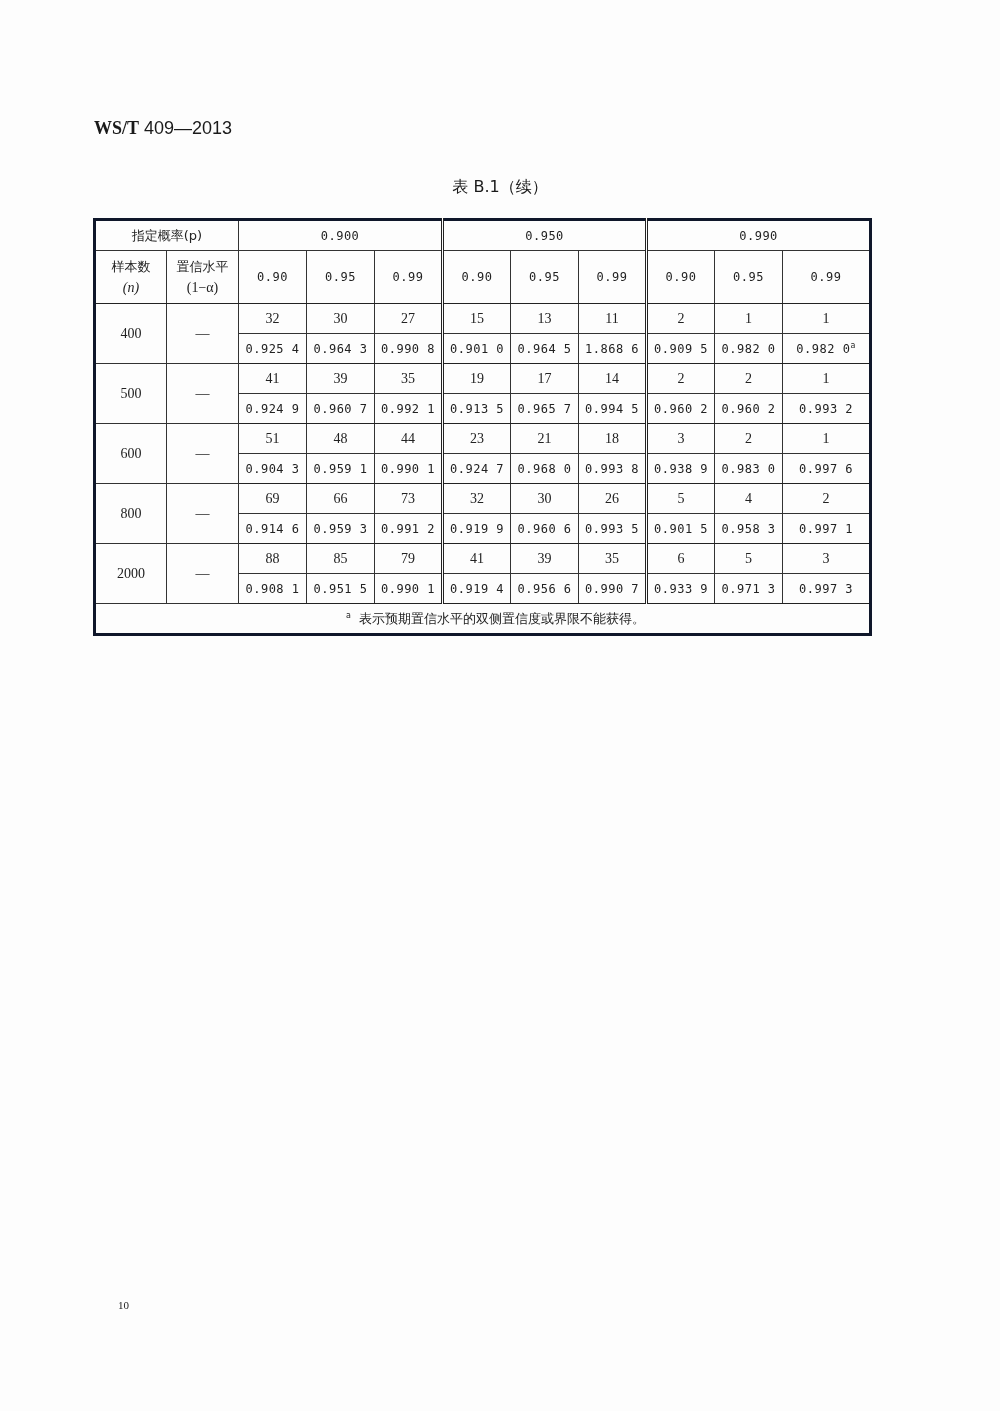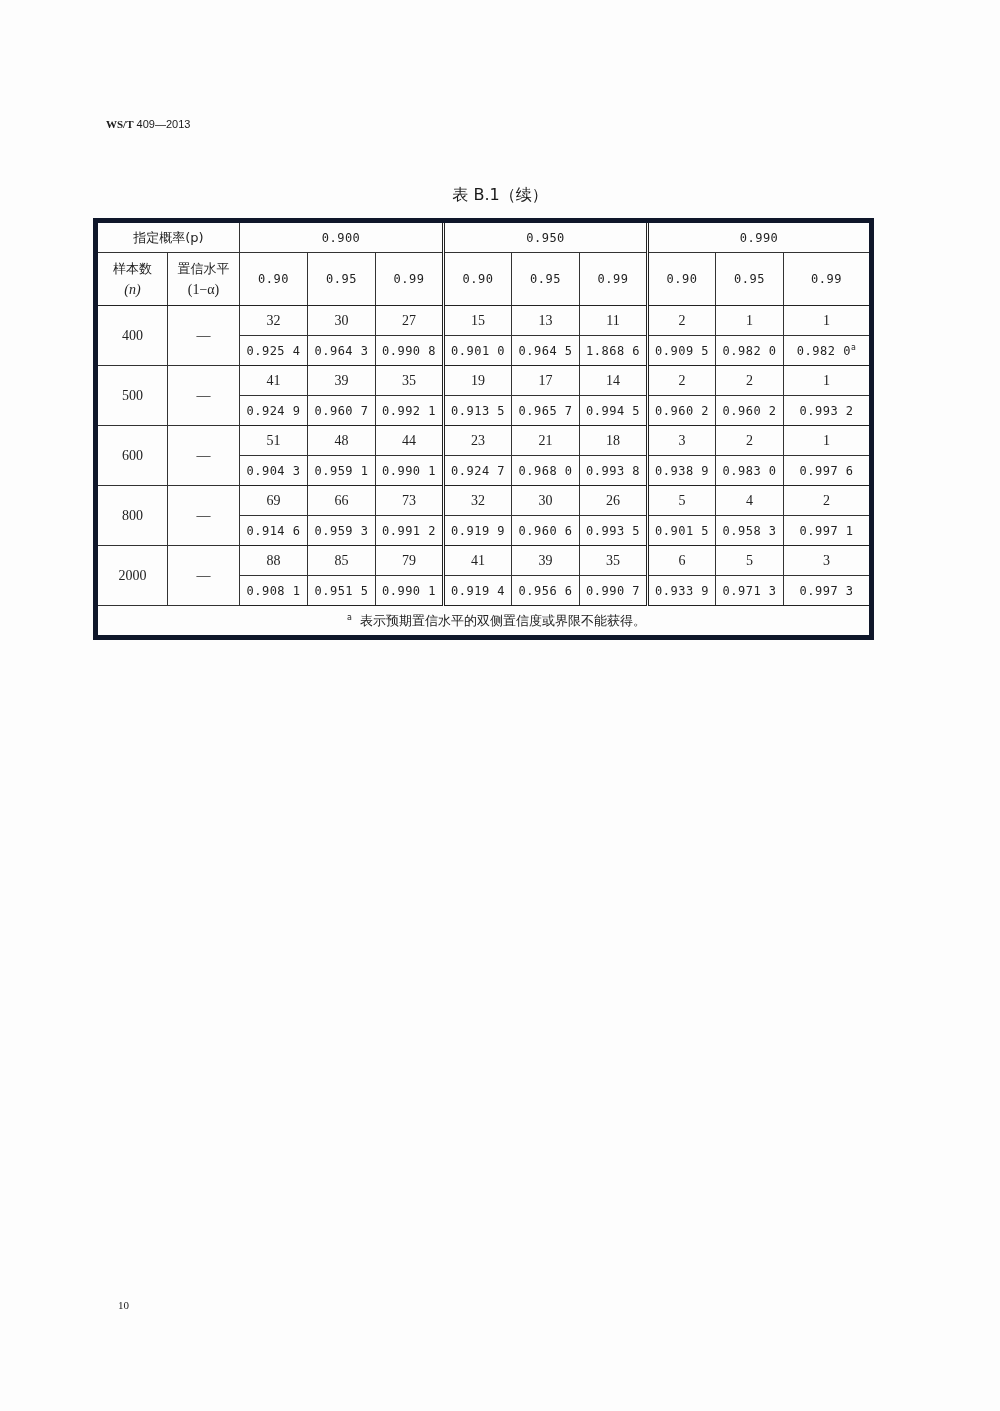--- a/index.html
+++ b/index.html
@@ -2,34 +2,33 @@
 <html><head>
 <meta charset="utf-8">
 <style>
   html, body { margin: 0; padding: 0; }
   body {
     width: 1000px; height: 1411px; background: #fdfdfd; position: relative;
     font-family: "DejaVu Serif", "Liberation Serif", serif; color: #222;
     overflow: hidden;
   }
   .doc-code {
-    position: absolute; left: 106px; top: 118px;
+    position: absolute; left: 94px; top: 118px;
     font-family: "Liberation Sans", "DejaVu Sans", sans-serif;
-    font-size: 11px; color: #1a1a1a;
+    font-size: 18px; color: #1a1a1a;
   }
   .doc-code b { font-family: "Liberation Serif", "DejaVu Serif", serif; font-weight: bold; }
   .table-title {
     position: absolute; left: 0; width: 1000px; top: 177px;
     text-align: center; font-size: 16px; color: #1a1a1a;
     font-family: "DejaVu Sans", sans-serif;
-    margin-top: 8px;
   }
   table.data {
     position: absolute; left: 93px; top: 218px; width: 778px;
-    border-collapse: collapse; border: 5px solid #0f172a;
+    border-collapse: collapse; border: 3px solid #0f172a;
     font-size: 13px; table-layout: fixed;
   }
   table.data td {
     border: 1px solid #333; text-align: center; padding: 0;
     height: 29px; color: #222;
   }
   table.data tr.hdr1 td { height: 29px; }
   table.data tr.hdr2 td { height: 52px; line-height: 21px; }
   table.data tr.grp-end td { border-bottom: 1.5px solid #222; }
   td.dbl-left { border-left: 3px double #222 !important; }

